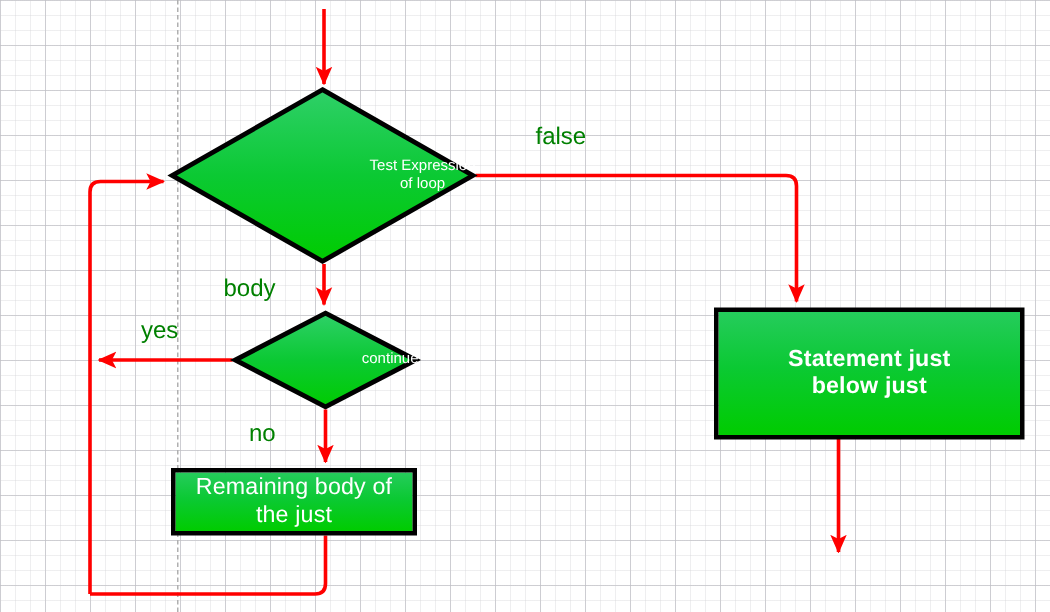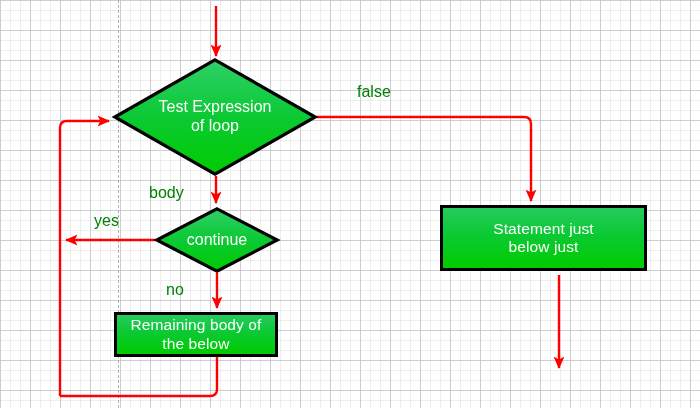--- a/index.html
+++ b/index.html
@@ -53,24 +53,24 @@
     left: 0; top: 0;
     overflow: visible;
   }
   .diamond-label {
     position: absolute;
     left: 0; top: 0;
     width: 100%;
     height: 100%;
     display: flex;
     align-items: center;
-    justify-content: center;
+    justify-content: flex-end;
     text-align: center;
     color: #ffffff;
-    font-size: 16px;
+    font-size: 10px;
     line-height: 1.18;
     pointer-events: none;
   }
   .edge-label {
     position: absolute;
     color: #008000;
     font-size: 16px;
     white-space: nowrap;
     line-height: 1;
   }
@@ -144,25 +144,25 @@
       <polygon points="62,1.8 122.2,33 62,64.2 1.8,33" fill="url(#g2)" stroke="#000000" stroke-width="3.2"></polygon>
     </svg>
     <div class="diamond-label">
       <span>continue</span>
     </div>
   </div>
 
   <div class="node node-box" style="left:114px; top:312px; width:164px; height:45px;">
     <span>
       <span>Remaining body of</span><br>
-      <span>the below</span>
+      <span>the just</span>
     </span>
   </div>
 
-  <div class="node node-box" style="left:440px; top:205px; width:207px; height:66px;">
+  <div class="node node-box" style="left:476px; top:205px; width:207px; height:88px;font-weight:bold;">
     <span>
       <span>Statement just</span><br>
       <span>below just</span>
     </span>
   </div>
 
   <div class="edge-label" style="left:357px; top:84px;">false</div>
   <div class="edge-label" style="left:149px; top:185px;">body</div>
   <div class="edge-label" style="left:94px; top:213px;">yes</div>
   <div class="edge-label" style="left:166px; top:282px;text-align:right;">no</div>

